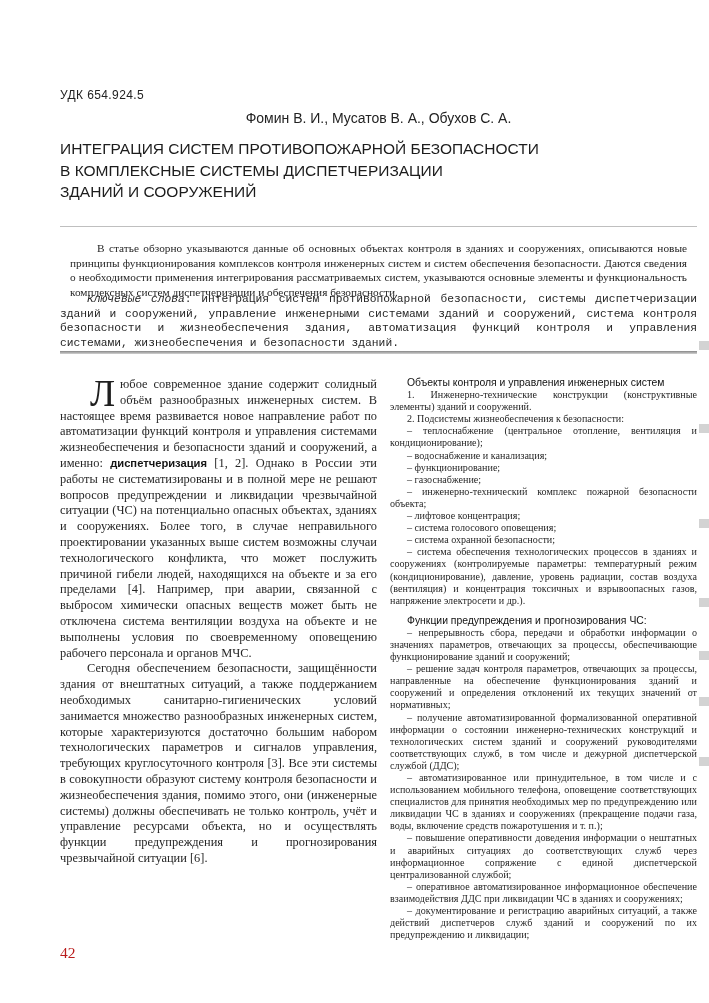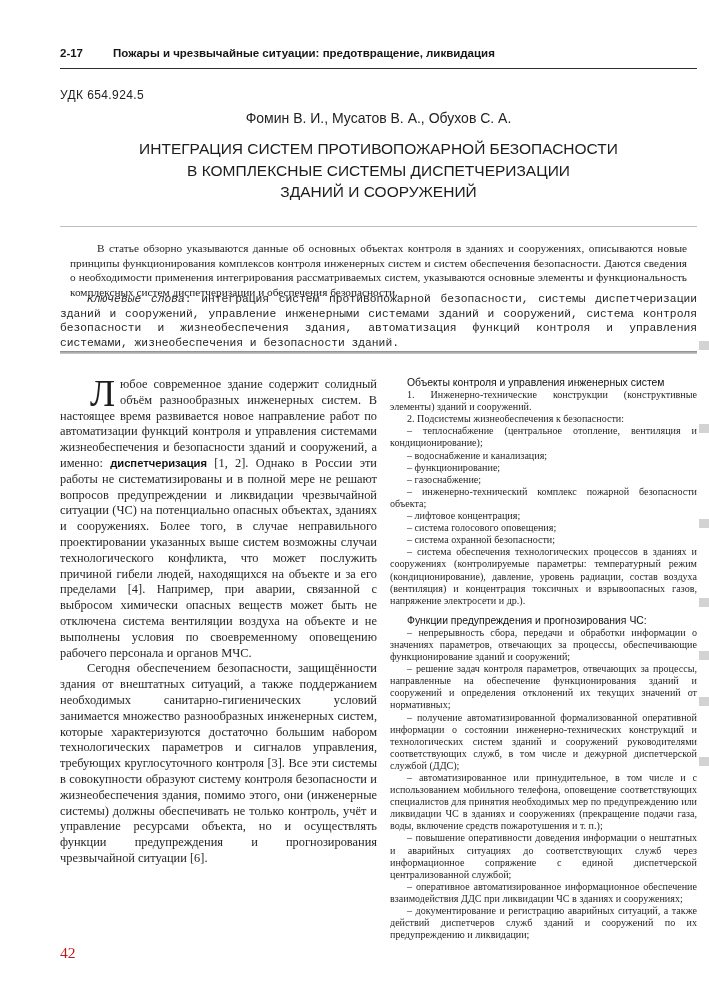--- a/index.html
+++ b/index.html
@@ -5,21 +5,21 @@
   html,body{margin:0;padding:0;background:#ffffff;}
   .page{position:relative;width:709px;height:1003px;background:#ffffff;overflow:hidden;
         font-family:"Liberation Serif",serif;color:#2a2a2a;}
   .running-head{position:absolute;left:60px;top:47px;width:637px;display:flex;gap:30px;
         font-family:"Liberation Sans",sans-serif;font-weight:bold;font-size:11.5px;color:#151515;
         padding-bottom:9px;border-bottom:1.5px solid #2e2e2e;letter-spacing:0px;}
   .udk{position:absolute;left:60px;top:88px;font-family:"Liberation Sans",sans-serif;
         font-size:12px;color:#222;letter-spacing:0.4px;}
   .authors{position:absolute;left:60px;top:110px;width:637px;text-align:center;
         font-family:"Liberation Sans",sans-serif;font-size:14px;color:#222;}
-  .article-title{position:absolute;left:60px;top:138px;width:637px;text-align:center;
+  .article-title{position:absolute;left:60px;top:138px;width:637px;
         font-family:"Liberation Sans",sans-serif;font-size:15.5px;line-height:21.5px;
         color:#1c1c1c;white-space:pre-line;}
   .rule-thin{position:absolute;left:60px;top:226px;width:637px;height:1px;background:#bfbfbf;}
   .abstract{position:absolute;left:60px;top:231px;width:637px;}
   .abstract p{margin:10px;font-size:11.3px;line-height:14.6px;text-align:justify;text-indent:27px;color:#262626;}
   .keywords{position:absolute;left:60px;top:292px;width:637px;font-family:Liberation Mono, monospace;}
   .keywords p{margin:0;font-size:11.3px;line-height:14.6px;text-align:justify;text-indent:27px;color:#262626;}
   .kw-label{font-style:italic;}
   .rule-thick{position:absolute;left:60px;top:351px;width:637px;height:3px;
         background:linear-gradient(#868686,#d2d2d2);}
@@ -35,24 +35,20 @@
         text-align:left;}
   .sec-heading.second{margin-top:8px;}
   .page-number{position:absolute;left:60px;top:944px;font-size:15.5px;color:#b91c1c;}
   .artifact{position:absolute;left:699px;width:10px;height:9px;background:#d3d3d3;}
 </style>
 </head>
 <body>
 
 <div class="page">
 
-  <div class="running-head">
-    <span>2-17</span>
-    <span>Пожары и чрезвычайные ситуации: предотвращение, ликвидация</span>
-  </div>
 
   <div class="udk">УДК 654.924.5</div>
 
   <div class="authors">Фомин В. И., Мусатов В. А., Обухов С. А.</div>
 
   <div class="article-title">ИНТЕГРАЦИЯ СИСТЕМ ПРОТИВОПОЖАРНОЙ БЕЗОПАСНОСТИ
 В КОМПЛЕКСНЫЕ СИСТЕМЫ ДИСПЕТЧЕРИЗАЦИИ
 ЗДАНИЙ И СООРУЖЕНИЙ</div>
 
   <div class="rule-thin"></div>

